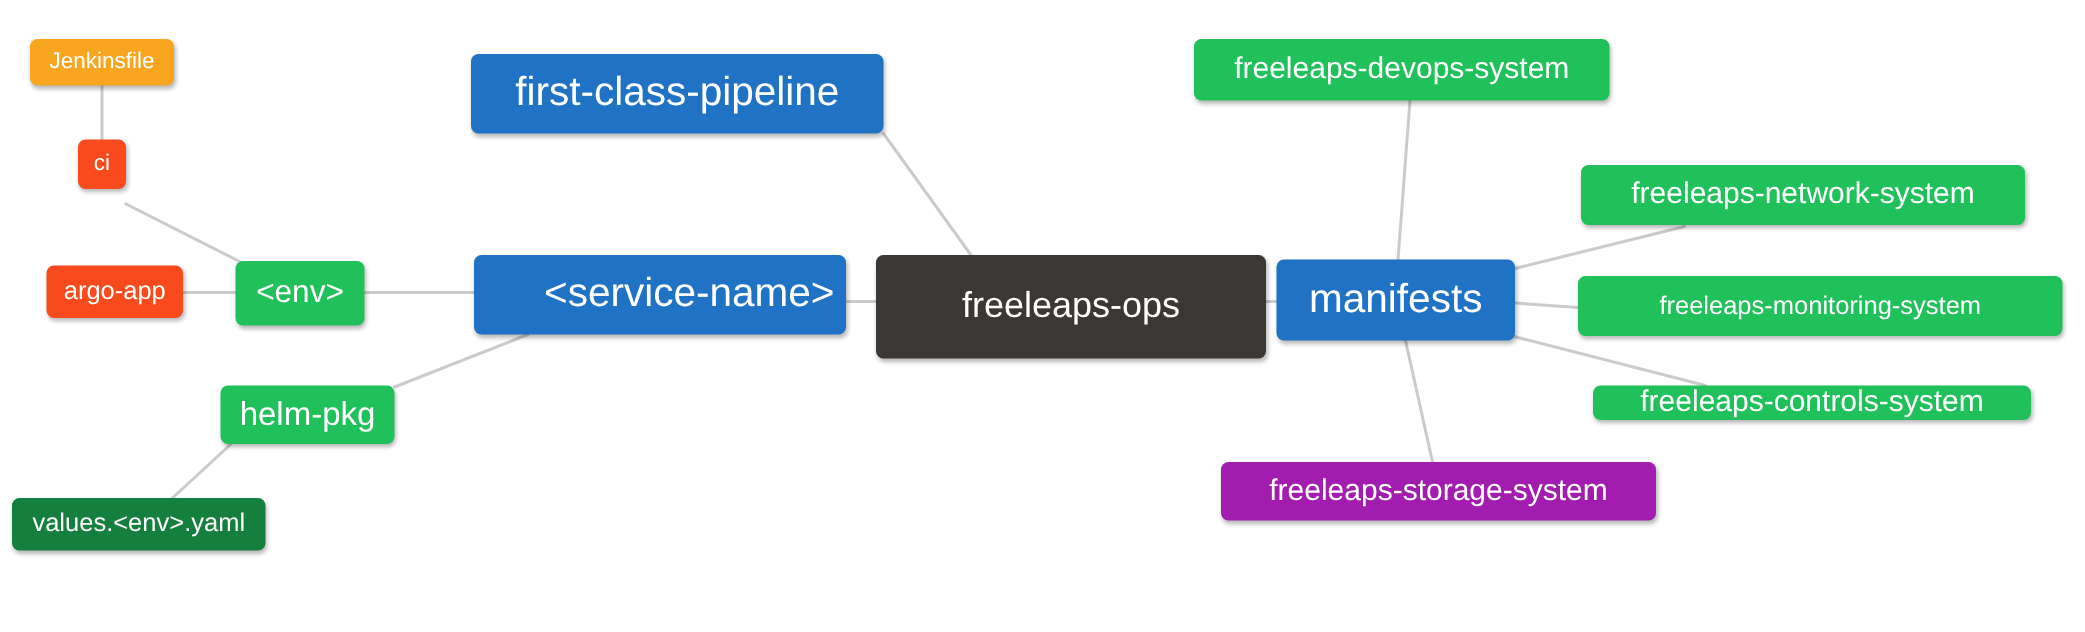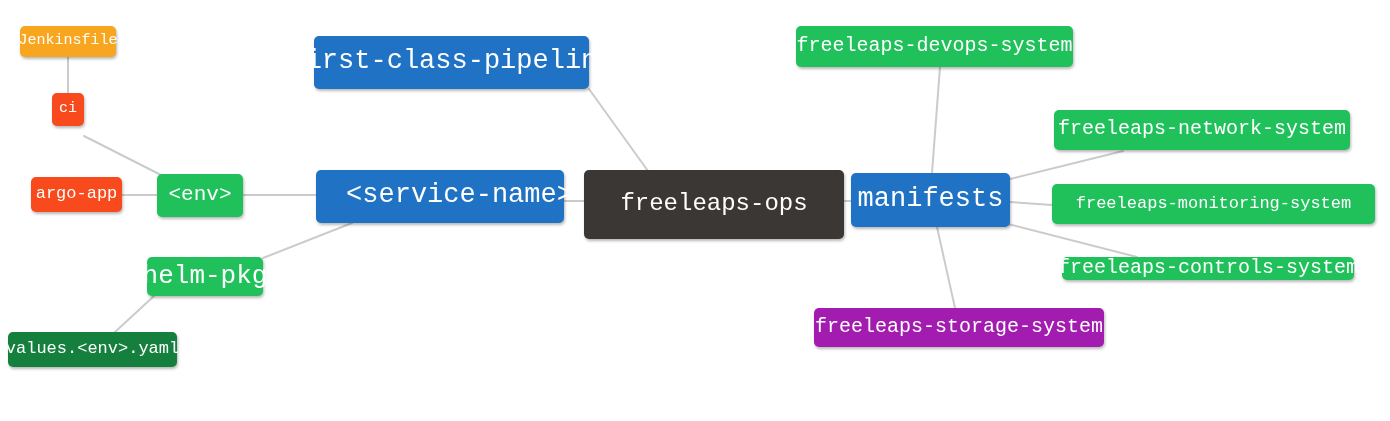--- a/index.html
+++ b/index.html
@@ -6,21 +6,21 @@
     margin: 0;
     padding: 0;
     background: #ffffff;
   }
   .canvas {
     position: relative;
     width: 1390px;
     height: 421px;
     background: #ffffff;
     overflow: hidden;
-    font-family: Liberation Mono, monospace;
+    font-family: Liberation Sans, sans-serif;
   }
   #edge-layer {
     position: absolute;
     left: 0; top: 0;
     width: 1390px;
     height: 421px;
   }
   #edge-layer line {
     stroke: #cbcbcb;
     stroke-width: 2;
@@ -59,21 +59,21 @@
       <line x1="1010" y1="179" x2="1123" y2="151" stroke="#cbcbcb"></line>
       <line x1="1010" y1="202" x2="1052" y2="205" stroke="#cbcbcb"></line>
       <line x1="1008" y1="224" x2="1137" y2="257" stroke="#cbcbcb"></line>
       <line x1="937" y1="227" x2="955" y2="308" stroke="#cbcbcb"></line>
     </svg>
   <div id="node-layer">
       <div class="node" style="left: 20px; top: 26px; width: 96px; height: 31px; font-size: 15px; background: rgb(248, 165, 31);">Jenkinsfile</div>
       <div class="node" style="left: 52px; top: 93px; width: 32px; height: 33px; font-size: 15px; background: rgb(248, 74, 28);">ci</div>
       <div class="node" style="left: 31px; top: 177px; width: 91px; height: 35px; font-size: 17px; background: rgb(248, 74, 28);">argo-app</div>
       <div class="node" style="left: 157px; top: 174px; width: 86px; height: 43px; font-size: 21px; background: rgb(32, 193, 91);">&lt;env&gt;</div>
-      <div class="node" style="left: 147px; top: 257px; width: 116px; height: 39px; font-size: 26px; background: rgb(32, 193, 91);">helm-pkg</div>
+      <div class="node" style="left: 147px; top: 257px; width: 116px; height: 39px; font-size: 22px; background: rgb(32, 193, 91);">helm-pkg</div>
       <div class="node" style="left: 8px; top: 332px; width: 169px; height: 35px; font-size: 17px; background: #15803d;">values.&lt;env&gt;.yaml</div>
       <div class="node" style="left: 314px; top: 36px; width: 275px; height: 53px; font-size: 27px; background: rgb(31, 114, 196);">first-class-pipeline</div>
       <div class="node" style="left: 316px; top: 170px; width: 248px; height: 53px; font-size: 27px; background: rgb(31, 114, 196); padding-left: 39px;">&lt;service-name&gt;</div>
       <div class="node" style="left: 584px; top: 170px; width: 260px; height: 69px; font-size: 24px; background: rgb(59, 55, 52);">freeleaps-ops</div>
       <div class="node" style="left: 851px; top: 173px; width: 159px; height: 54px; font-size: 27px; background: rgb(31, 114, 196);">manifests</div>
       <div class="node" style="left: 796px; top: 26px; width: 277px; height: 41px; font-size: 20px; background: rgb(32, 193, 91);">freeleaps-devops-system</div>
       <div class="node" style="left: 1054px; top: 110px; width: 296px; height: 40px; font-size: 20px; background: rgb(32, 193, 91);">freeleaps-network-system</div>
       <div class="node" style="left: 1052px; top: 184px; width: 323px; height: 40px; font-size: 17px; background: rgb(32, 193, 91);">freeleaps-monitoring-system</div>
       <div class="node" style="left: 1062px; top: 257px; width: 292px; height: 23px; font-size: 20px; background: rgb(32, 193, 91); text-align: right;">freeleaps-controls-system</div>
       <div class="node" style="left: 814px; top: 308px; width: 290px; height: 39px; font-size: 20px; background: #a21caf;">freeleaps-storage-system</div>

